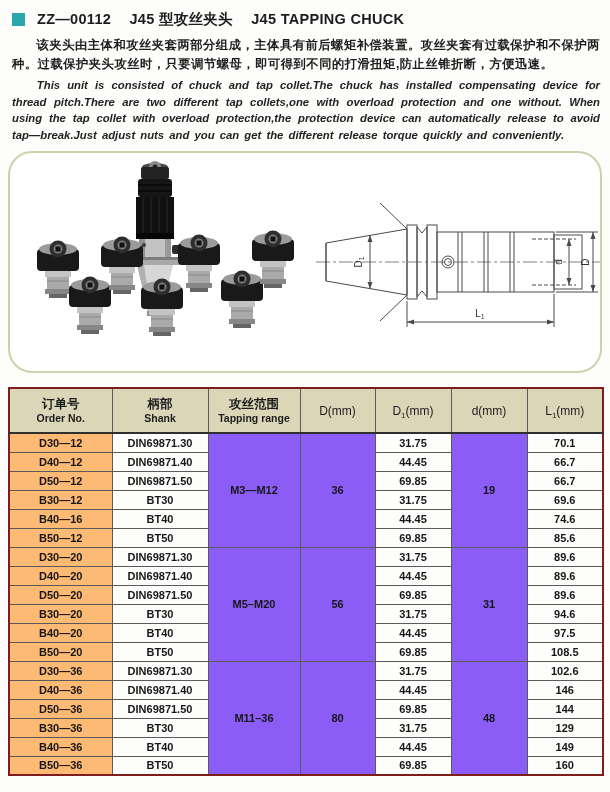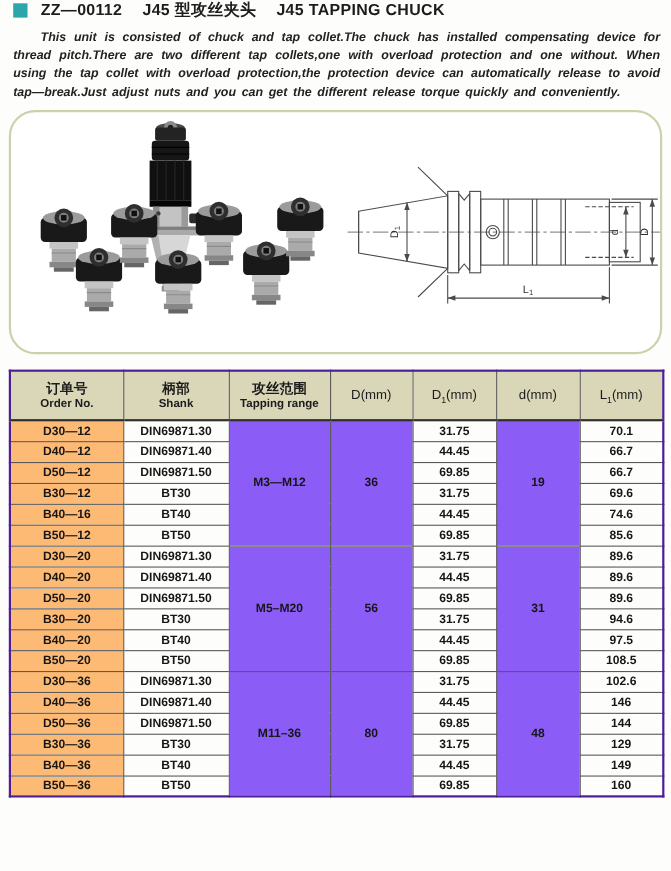--- a/index.html
+++ b/index.html
@@ -4,21 +4,21 @@
 <style>
   * { margin:0; padding:0; box-sizing:border-box; }
   html,body { width:610px; height:792px; }
   body {
     background:#fdfdfb;
     font-family:"Liberation Sans","DejaVu Sans",sans-serif;
     color:#1c1c1c;
     position:relative;
     overflow:hidden;
   }
-  .header { padding:0 10px 0 12px; }
+  .header { padding:10px 10px 0 12px; }
   .title-row { display:flex; align-items:center; margin-bottom:7px; }
   .bullet { width:13px; height:13px; background:#2aa7ad; margin-right:12px; flex:0 0 auto; }
   .title { font-size:14.5px; font-weight:bold; letter-spacing:.3px; white-space:nowrap; }
   .title span { margin-right:14px; }
   .intro-cn {
     font-size:12.3px; line-height:19px; font-weight:bold;
     text-align:justify; text-indent:2em; letter-spacing:.5px; margin-bottom:3px;
   }
   .intro-en {
     font-size:11.3px; line-height:16.5px; font-weight:bold; color:#222;
@@ -27,21 +27,21 @@
   .image-panel {
     margin:8px 8px 0 8px; height:222px;
     border:2px solid #cdd1ab; border-radius:24px;
     background:#fff; display:flex; align-items:center; overflow:hidden;
   }
   .photo-wrap { width:302px; height:218px; flex:0 0 auto; }
   .diagram-wrap { width:292px; height:218px; flex:0 0 auto; }
   table.specs {
     margin:14px 25px 0 8px; width:594px;
     border-collapse:collapse; table-layout:fixed;
-    border:2px solid #4c1d95;
+    border:2px solid #7f1d1d;
   }
   table.specs th, table.specs td {
     border:1px solid #5a5a5a; text-align:center; vertical-align:middle;
     overflow:hidden; white-space:nowrap;
   }
   table.specs thead th { background:#dad6b8; height:45px; border-bottom:2px solid #2f2f2f; }
   .th-cn { display:block; font-size:12.5px; font-weight:bold; line-height:15px; }
   .th-en { display:block; font-size:10.5px; font-weight:bold; line-height:13px; }
   .th-dim { font-size:12px; font-weight:normal; }
   .th-dim sub { font-size:8px; }
@@ -55,20 +55,21 @@
 
 <div class="header">
   <div class="title-row">
     <span class="bullet"></span>
     <span class="title">
       <span>ZZ—00112</span>
       <span>J45 型攻丝夹头</span>
       <span>J45 TAPPING CHUCK</span>
     </span>
   </div>
+  <p class="intro-cn">该夹头由主体和攻丝夹套两部分组成，主体具有前后螺矩补偿装置。攻丝夹套有过载保护和不保护两种。过载保护夹头攻丝时，只要调节螺母，即可得到不同的打滑扭矩,防止丝锥折断，方便迅速。</p>
   <p class="intro-en">This unit is consisted of chuck and tap collet.The chuck has installed compensating device for thread pitch.There are two different tap collets,one with overload protection and one without. When using the tap collet with overload protection,the protection device can automatically release to avoid tap—break.Just adjust nuts and you can get the different release torque quickly and conveniently.</p>
 </div>
 
 <div class="image-panel">
 
   <div class="photo-wrap">
     <svg width="302" height="218" viewBox="0 0 302 218">
 
       <g>
         <ellipse cx="145" cy="14" rx="13" ry="4" fill="#4a4a4a"></ellipse>

